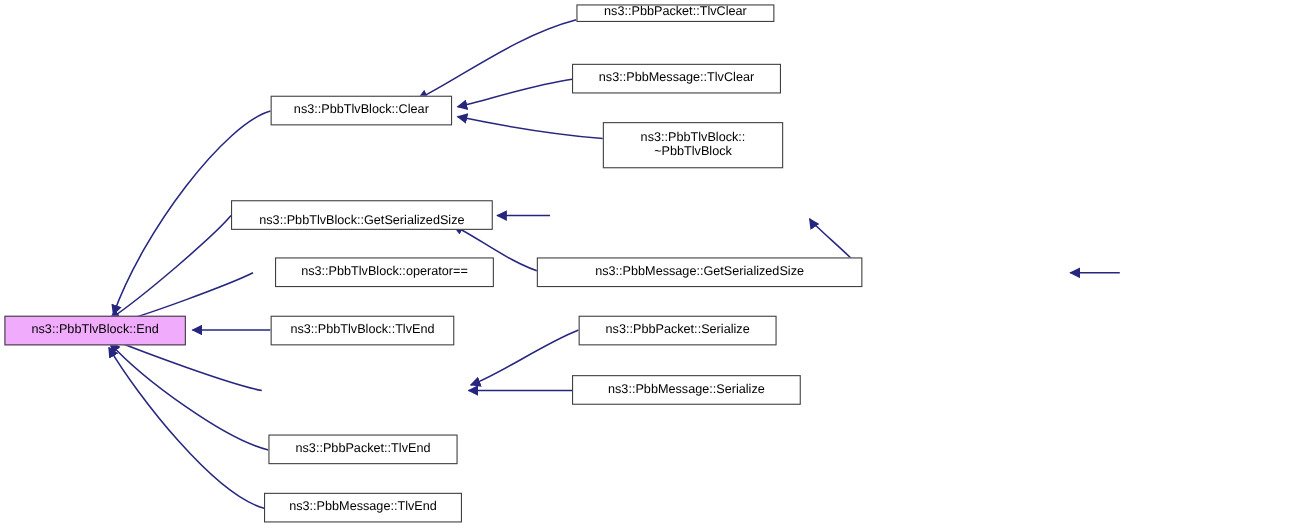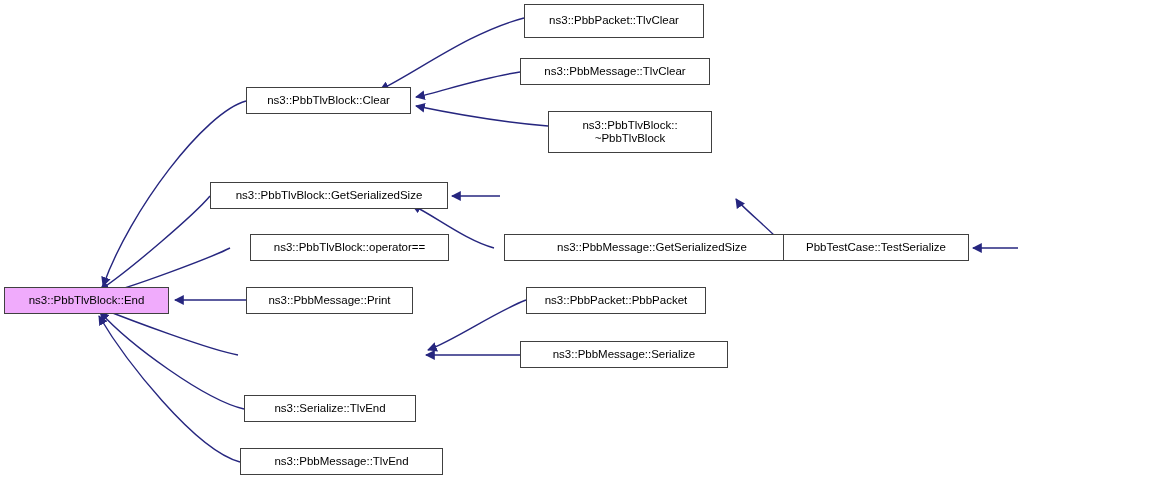--- a/index.html
+++ b/index.html
@@ -81,65 +81,62 @@
   </svg>
 
   <div class="node highlight" style="left:4px; top:287px; width:165px; height:27px;">
     <span>ns3::PbbTlvBlock::End</span>
   </div>
 
   <div class="node" style="left:246px; top:87px; width:165px; height:27px;">
     <span>ns3::PbbTlvBlock::Clear</span>
   </div>
 
-  <div class="node" style="left:210px; top:182px; width:238px; height:27px;">
+  <div class="node" style="left:210px; top:182px; width:238px; height:27px;align-items:flex-end;">
     <span>ns3::PbbTlvBlock::GetSerializedSize</span>
   </div>
 
   <div class="node" style="left:230px; top:234px; width:199px; height:27px;margin-left:20px;">
     <span>ns3::PbbTlvBlock::operator==</span>
   </div>
 
   <div class="node" style="left:246px; top:287px; width:167px; height:27px;">
-    <span>ns3::PbbMessage::Print</span>
+    <span>ns3::PbbTlvBlock::TlvEnd</span>
   </div>
 
 
   <div class="node" style="left:244px; top:395px; width:172px; height:27px;">
-    <span>ns3::Serialize::TlvEnd</span>
+    <span>ns3::PbbPacket::TlvEnd</span>
   </div>
 
-  <div class="node" style="left:240px; top:448px; width:203px; height:27px;">
+  <div class="node" style="left:240px; top:448px; width:180px; height:27px;">
     <span>ns3::PbbMessage::TlvEnd</span>
   </div>
 
-  <div class="node" style="left:524px; top:4px; width:180px; height:34px;">
+  <div class="node" style="left:524px; top:4px; width:180px; height:16px;">
     <span>ns3::PbbPacket::TlvClear</span>
   </div>
 
   <div class="node" style="left:520px; top:58px; width:190px; height:27px;">
     <span>ns3::PbbMessage::TlvClear</span>
   </div>
 
   <div class="node" style="left:548px; top:111px; width:164px; height:42px;">
     <span>ns3::PbbTlvBlock::
 ~PbbTlvBlock</span>
   </div>
 
 
-  <div class="node" style="left:504px; top:234px; width:296px; height:27px;">
+  <div class="node" style="left:488px; top:234px; width:296px; height:27px;">
     <span>ns3::PbbMessage::GetSerializedSize</span>
   </div>
 
   <div class="node" style="left:526px; top:287px; width:180px; height:27px;">
-    <span>ns3::PbbPacket::PbbPacket</span>
+    <span>ns3::PbbPacket::Serialize</span>
   </div>
 
   <div class="node" style="left:520px; top:341px; width:208px; height:27px;">
     <span>ns3::PbbMessage::Serialize</span>
   </div>
 
-  <div class="node" style="left:783px; top:234px; width:186px; height:27px;">
-    <span>PbbTestCase::TestSerialize</span>
-  </div>
 
 
 </div>
 
 </body></html>

